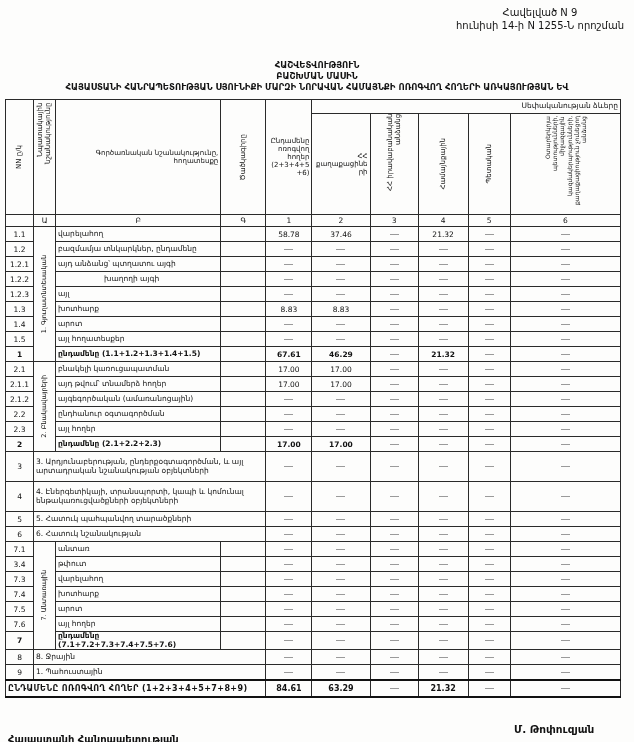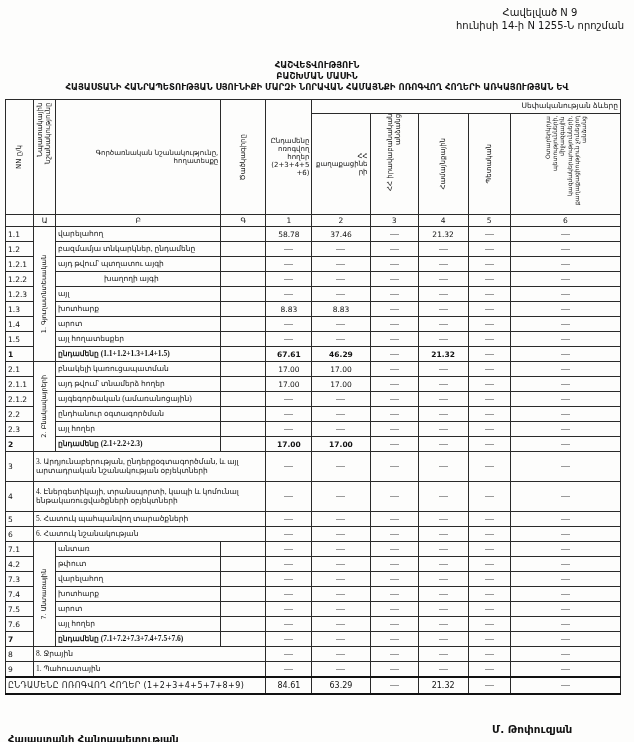--- a/index.html
+++ b/index.html
@@ -48,47 +48,47 @@
     margin: 0 auto;
     font-size: 7px;
     line-height: 1.2;
     max-height: 108px;
     white-space: normal;
   }
   .foreign-v { font-size: 6px; max-height: 96px; }
   .letters-row td { height: 11px; font-size: 7.5px; text-align: center; padding: 0; }
   tbody td { font-size: 7.5px; height: 14px; vertical-align: middle; }
   tr.tall td { height: 29px; }
-  .c-nn { text-align: left; padding-left: 2px; margin-top: 40px; }
-  .c-label { text-align: left; padding-left: 3px; line-height: 1.15; font-family: Liberation Serif, serif; }
+  .c-nn { text-align: center; padding-left: 2px; margin-top: 40px; }
+  .c-label { text-align: left; padding-left: 3px; line-height: 1.15; }
   .c-label.indent { padding-left: 48px; }
   .c-val { text-align: center; }
   .c-group { padding: 0; }
   .group-vert { font-size: 6.5px; }
   tr.subtotal-row td { font-weight: bold; }
   tr.grand-row td {
-    font-weight: normal;
+    font-weight: bold;
     font-size: 8px;
     border-top: 2px solid #111;
     border-bottom: 2px solid #111;
     height: 15px;
   }
   .grand-label { text-align: left; padding-left: 8px; letter-spacing: 0.4px; }
   .dash {
     display: block;
     width: 9px; height: 0;
     border-top: 1px solid #9a9a9a;
     margin: 0 auto;
   }
   .footer-left {
     position: absolute; left: 8px; top: 734px;
     font-weight: bold; font-size: 10px; line-height: 1.22;
   }
   .footer-right {
-    position: absolute; left: 492px; top: 723px;
+    position: absolute; left: 514px; top: 723px;
     font-weight: bold; font-size: 10.5px;
   }
 </style>
 </head>
 <body>
 
 <div class="top-right">
   <div>Հավելված N 9</div>
   <div>հունիսի 14-ի N 1255-Ն որոշման</div>
 </div>
@@ -194,21 +194,21 @@
         </td>
         <td class="c-val">
           <span class="dash"></span>
         </td>
         <td class="c-val">
           <span class="dash"></span>
         </td>
       </tr>
       <tr>
         <td class="c-nn">1.2.1</td>
-        <td class="c-label">այդ թվում՝ պտղատու այգի</td>
+        <td class="c-label">այդ անձանց՝ պտղատու այգի</td>
         <td class="c-val"></td>
         <td class="c-val">
           <span class="dash"></span>
         </td>
         <td class="c-val">
           <span class="dash"></span>
         </td>
         <td class="c-val">
           <span class="dash"></span>
         </td>
@@ -587,21 +587,21 @@
           <span class="dash"></span>
         </td>
         <td class="c-val">
           <span class="dash"></span>
         </td>
         <td class="c-val">
           <span class="dash"></span>
         </td>
       </tr>
       <tr>
-        <td class="c-nn">4.2</td>
+        <td class="c-nn">3.4</td>
         <td class="c-label">թփուտ</td>
         <td class="c-val"></td>
         <td class="c-val">
           <span class="dash"></span>
         </td>
         <td class="c-val">
           <span class="dash"></span>
         </td>
         <td class="c-val">
           <span class="dash"></span>

